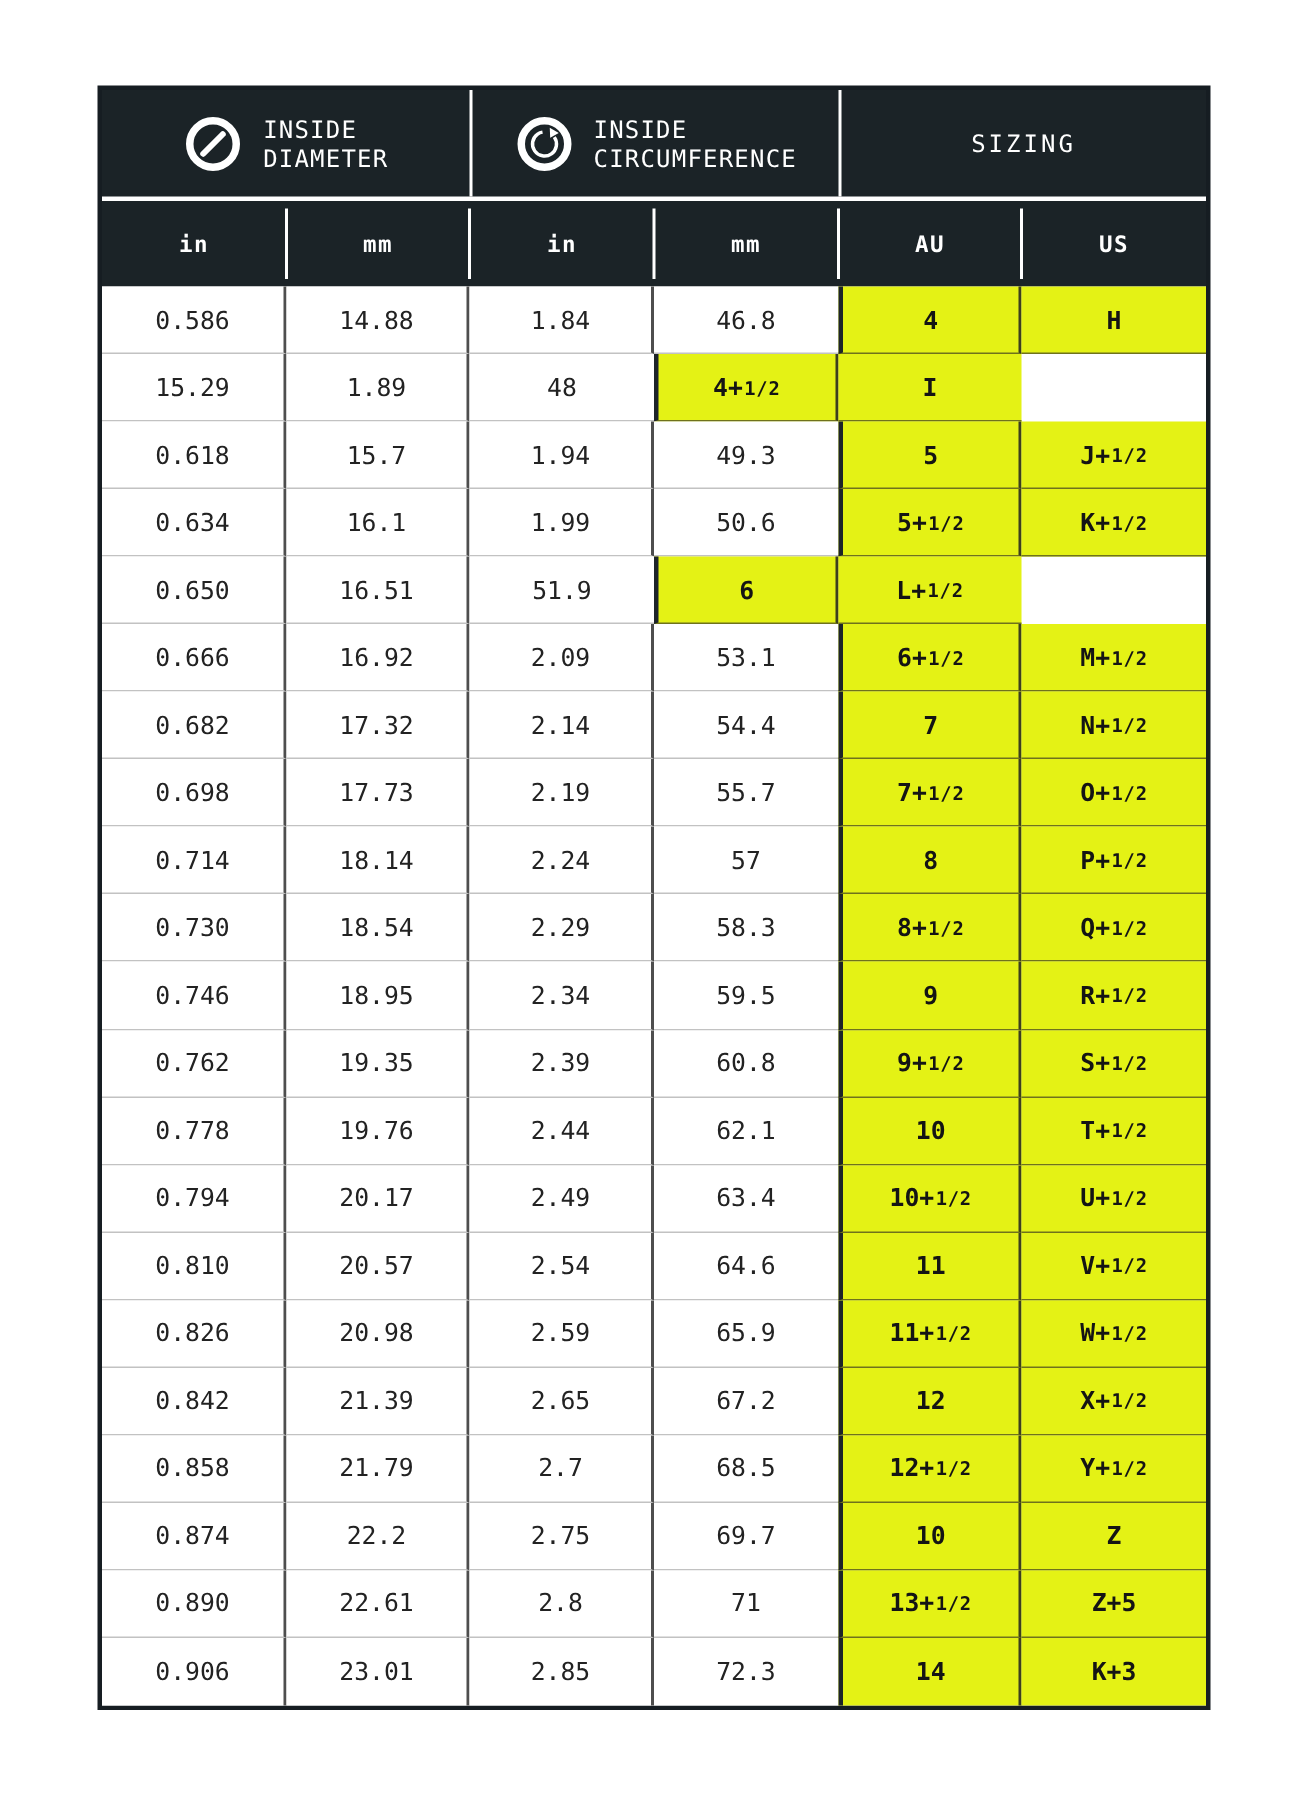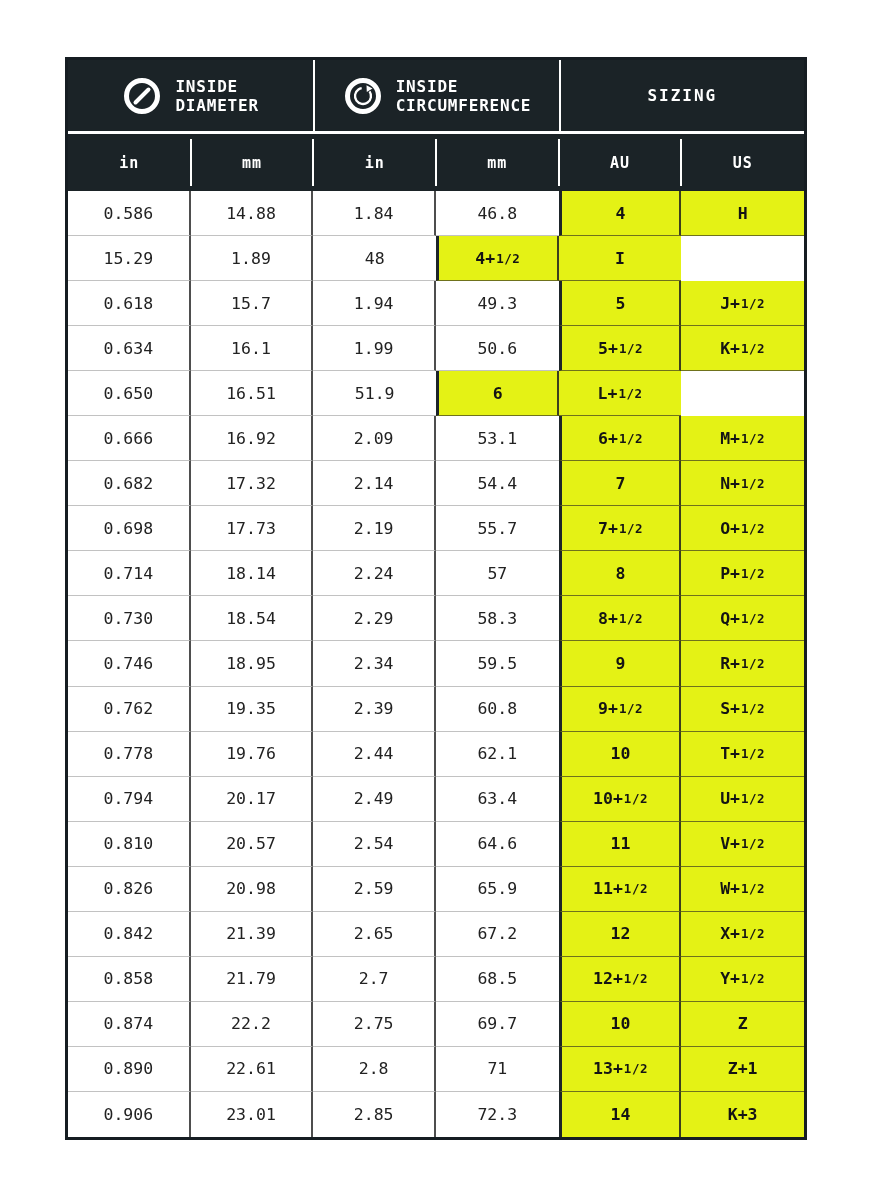--- a/index.html
+++ b/index.html
@@ -33,21 +33,21 @@
   }
   .hgroup {
     display: flex;
     align-items: center;
     justify-content: center;
     gap: 13px;
   }
   .hgroup + .hgroup { border-left: 2px solid #ffffff; }
   .hlabel {
     font-size: 16px;
-    font-weight: bold;
+    font-weight: normal;
     letter-spacing: 0.8px;
     line-height: 19px;
     text-align: left;
     white-space: pre-line;
   }
   .hlabel.single { letter-spacing: 2px; }
   .hicon { width: 40px; height: 40px; flex: 0 0 auto; }
   .sep-line { height: 3px; background: #ffffff; }
   .units-row {
     height: 57px;
@@ -380,21 +380,21 @@
         </div>
         <div class="row">
           <div class="cell c0 plain">0.890</div>
           <div class="cell c1 plain">22.61</div>
           <div class="cell c2 plain">2.8</div>
           <div class="cell c3 plain">71</div>
           <div class="cell c4 hl">
             <span>13+</span>
             <span class="frac">1/2</span>
           </div>
-          <div class="cell c5 hl">Z+1</div>
+          <div class="cell c5 hl">Z+5</div>
         </div>
         <div class="row">
           <div class="cell c0 plain">0.906</div>
           <div class="cell c1 plain">23.01</div>
           <div class="cell c2 plain">2.85</div>
           <div class="cell c3 plain">72.3</div>
           <div class="cell c4 hl">14</div>
           <div class="cell c5 hl">K+3</div>
         </div>
       </div>

